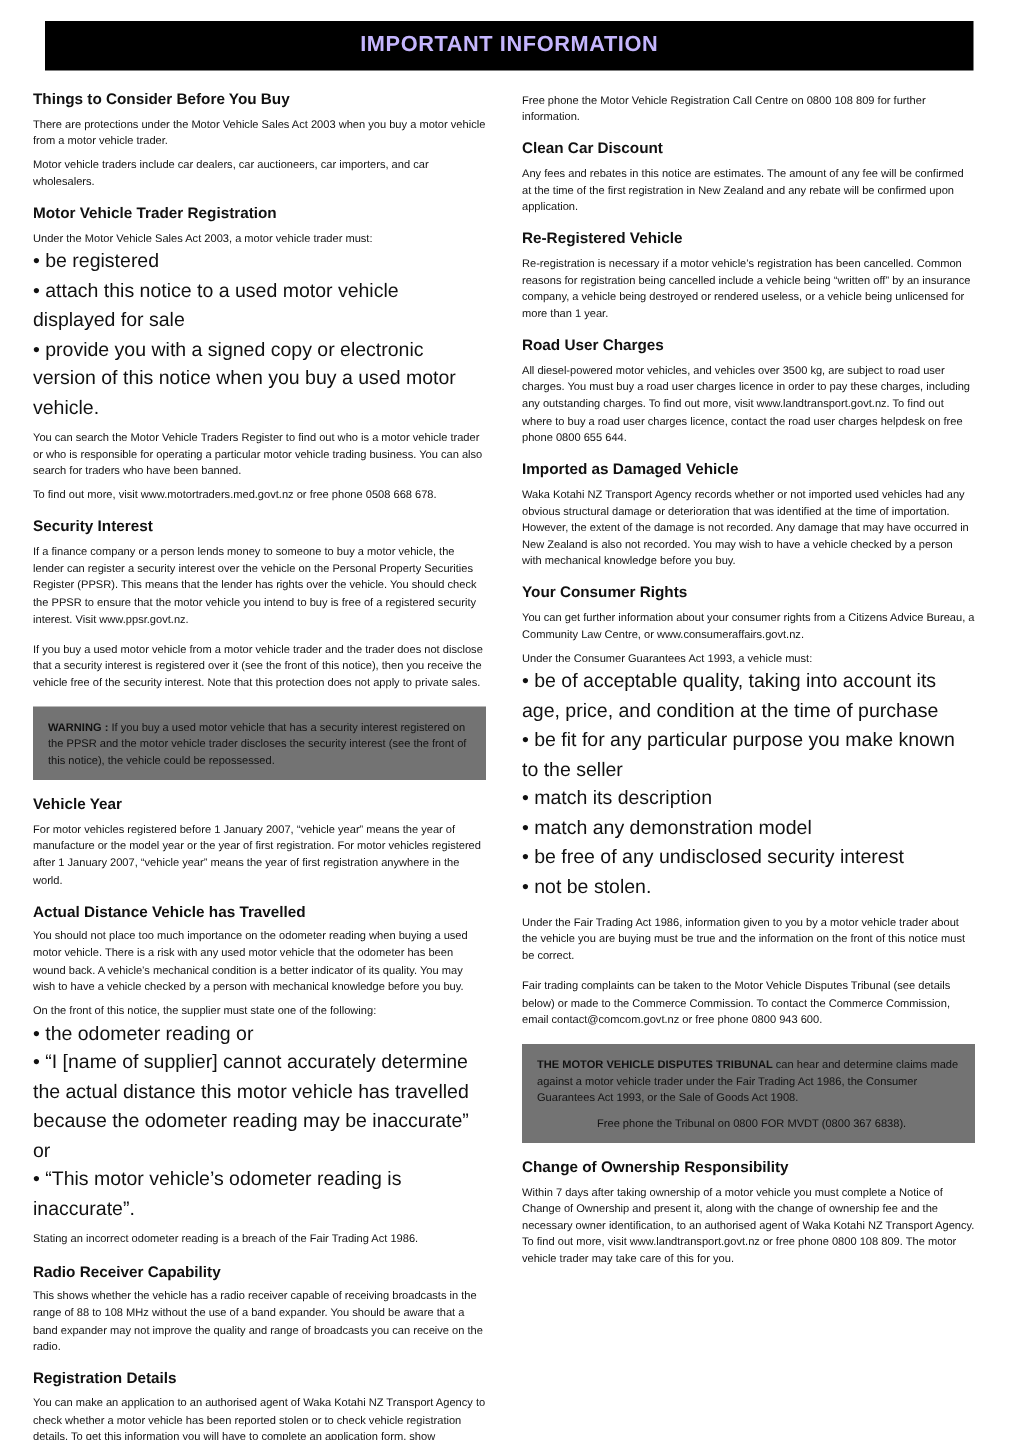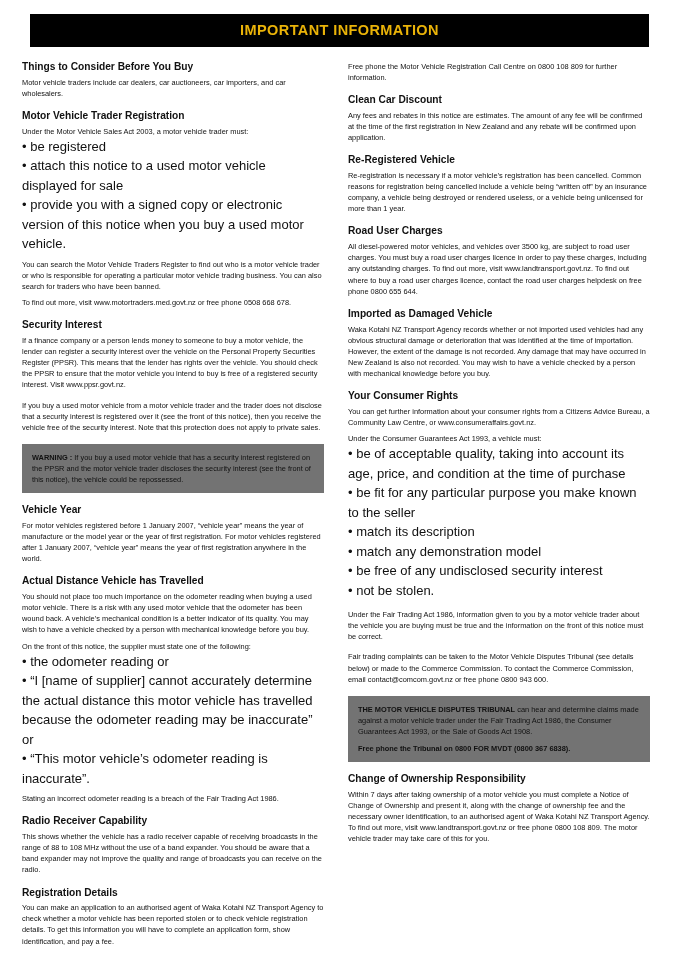--- a/index.html
+++ b/index.html
@@ -17,21 +17,21 @@
   }
   .page {
     width: 679px;
     height: 960px;
     box-sizing: border-box;
     padding: 14px 22px 10px 22px;
     background: #ffffff;
   }
   .title-bar {
     background: #000000;
-    color: #eab308;
+    color: #c4b5fd;
     text-align: center;
     font-weight: bold;
     font-size: 14.5px;
     letter-spacing: 0.4px;
     padding: 8px 0 9px 0;
     margin: 0 8px 14px 8px;
   }
   .columns {
     display: flex;
     gap: 24px;
@@ -78,38 +78,40 @@
   }
   .box p {
     font-size: 7.4px;
     line-height: 1.5;
     margin: 0;
   }
   .box .lead {
     font-weight: bold;
   }
   .box .strong-line {
-    font-weight: bold;
+    font-weight: normal;
     margin-top: 6px;
+    margin-left: 40px;
   }
   .spacer-sm { height: 4px; }
 </style>
 </head>
 <body>
 
 <div class="page">
 
   <div class="title-bar">IMPORTANT INFORMATION</div>
 
   <div class="columns">
 
     <div class="col">
 
       <div class="sec">
         <h2>Things to Consider Before You Buy</h2>
+        <p>There are protections under the Motor Vehicle Sales Act 2003 when you buy a motor vehicle from a motor vehicle trader.</p>
         <p>Motor vehicle traders include car dealers, car auctioneers, car importers, and car wholesalers.</p>
       </div>
 
       <div class="sec">
         <h2>Motor Vehicle Trader Registration</h2>
         <p class="tight">Under the Motor Vehicle Sales Act 2003, a motor vehicle trader must:</p>
         <ul>
           <li>• be registered</li>
           <li>• attach this notice to a used motor vehicle displayed for sale</li>
           <li>• provide you with a signed copy or electronic version of this notice when you buy a used motor vehicle.</li>

